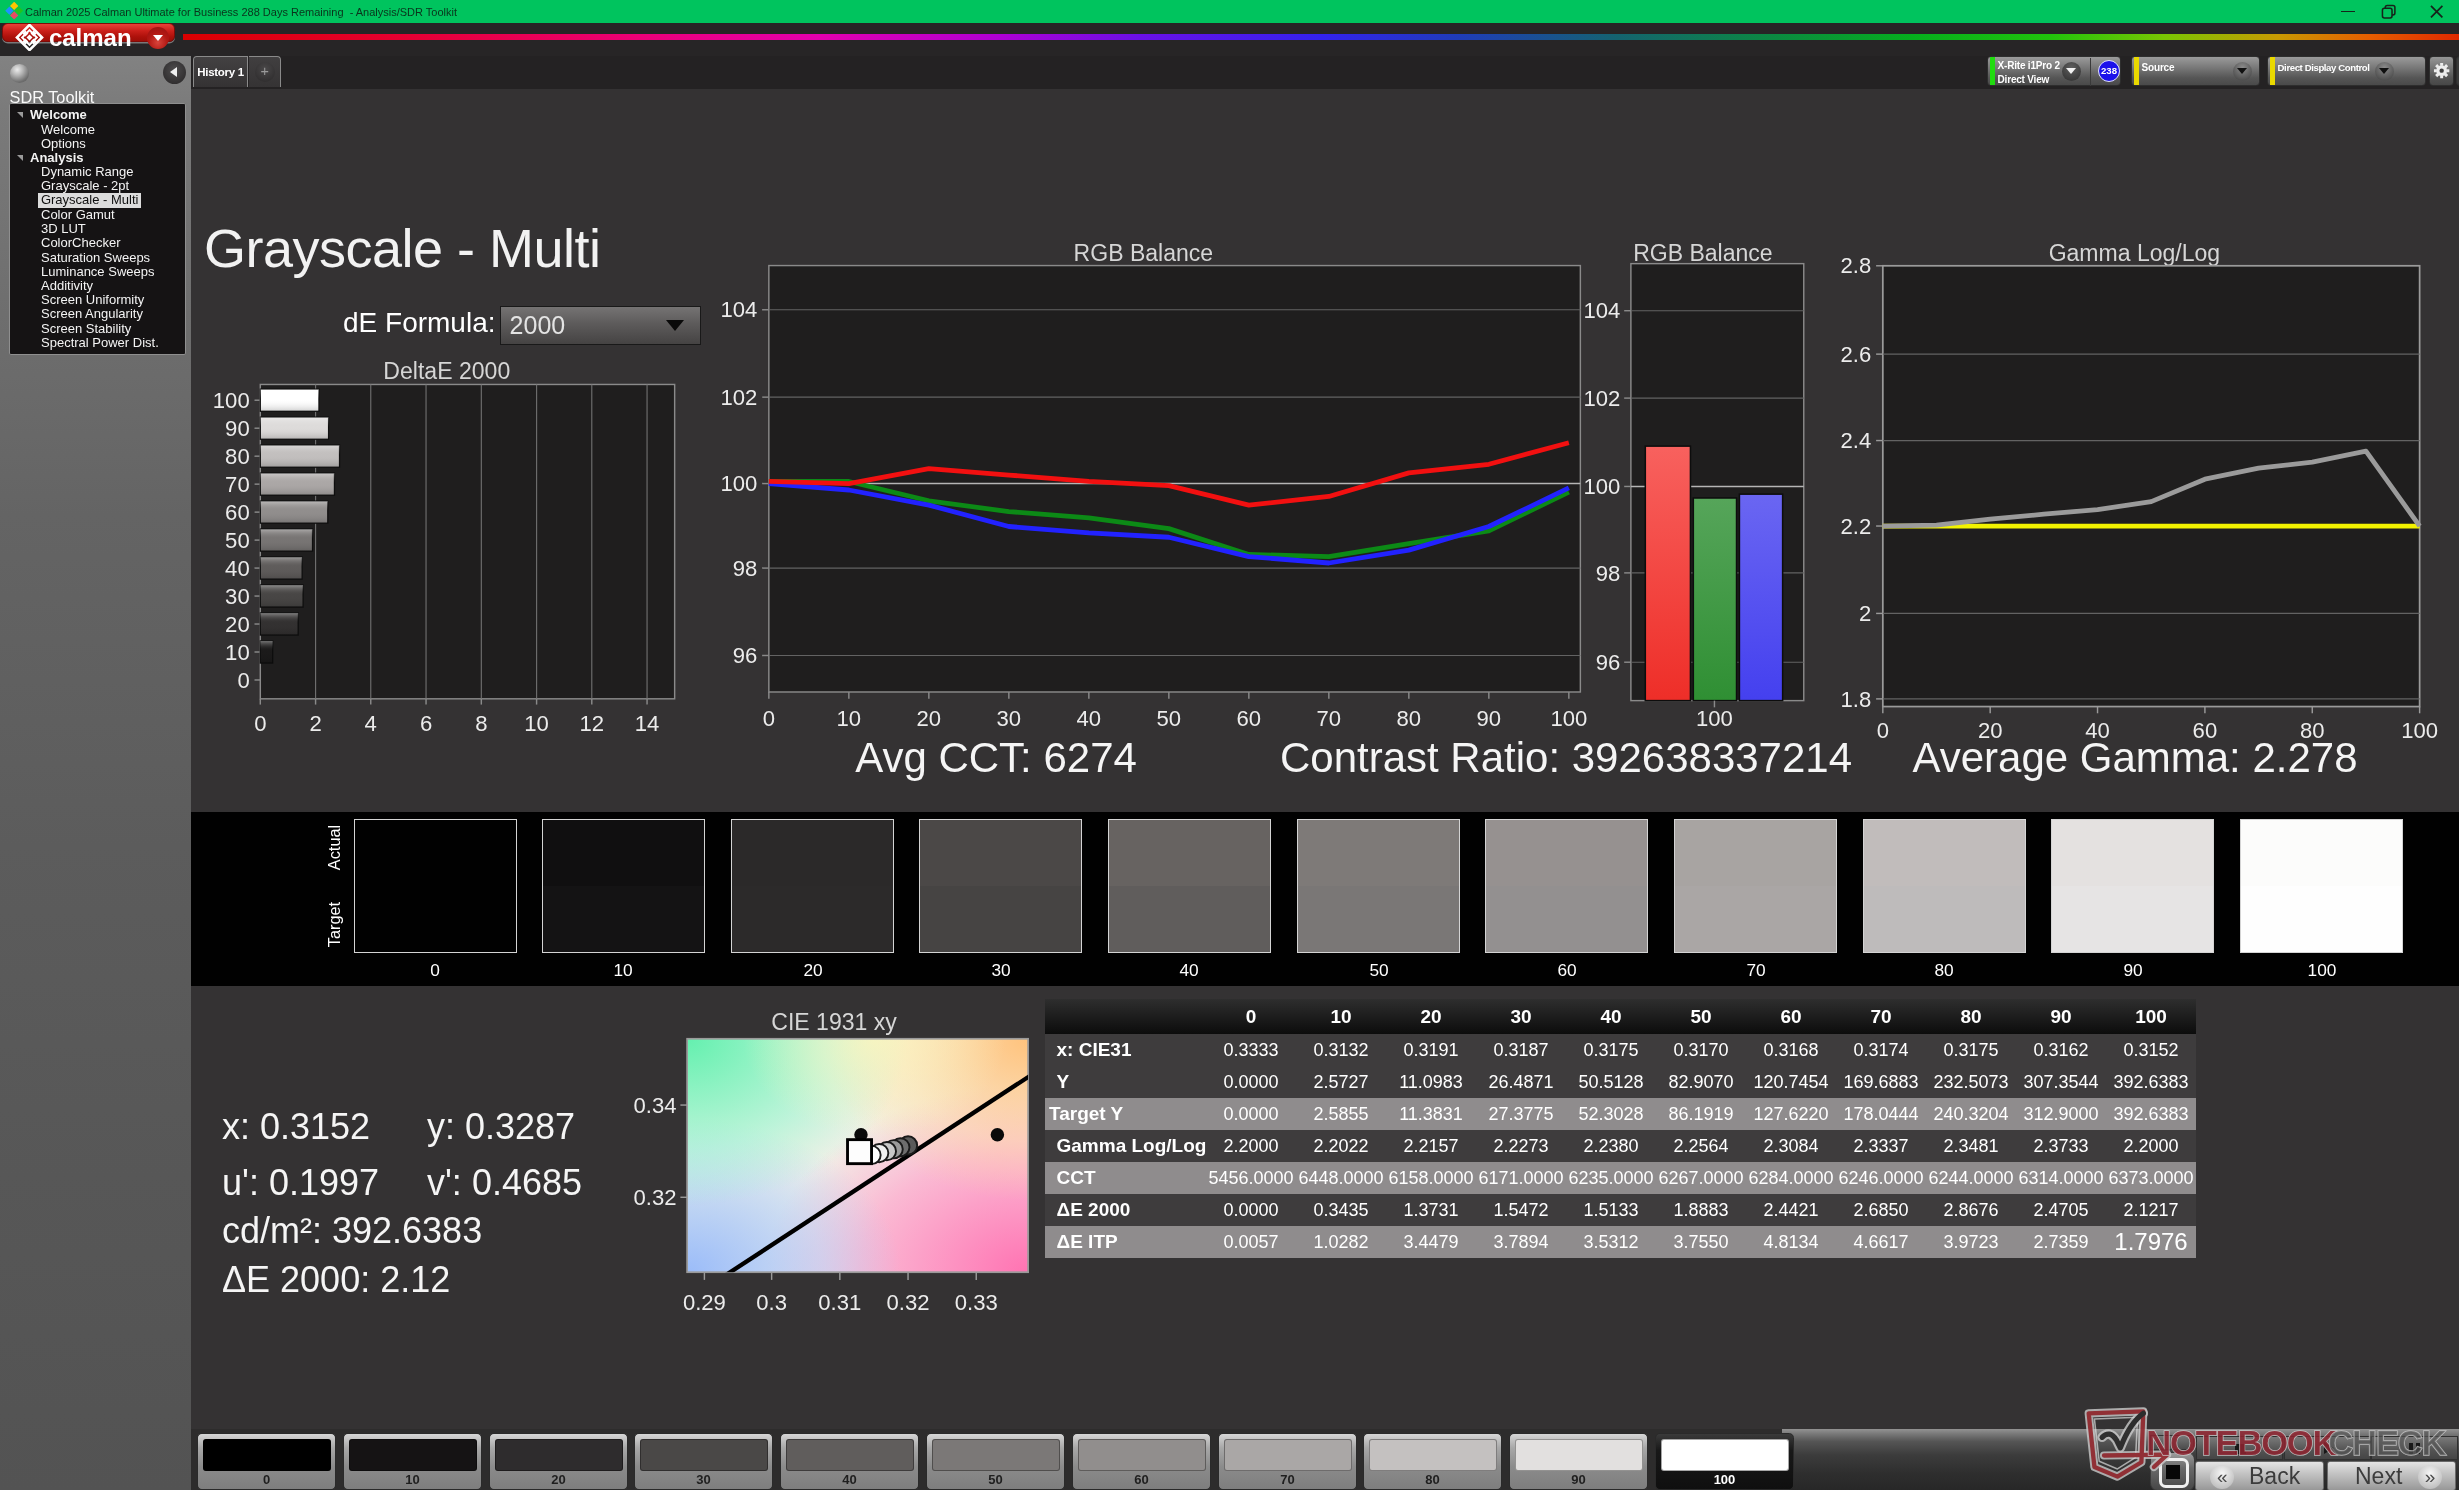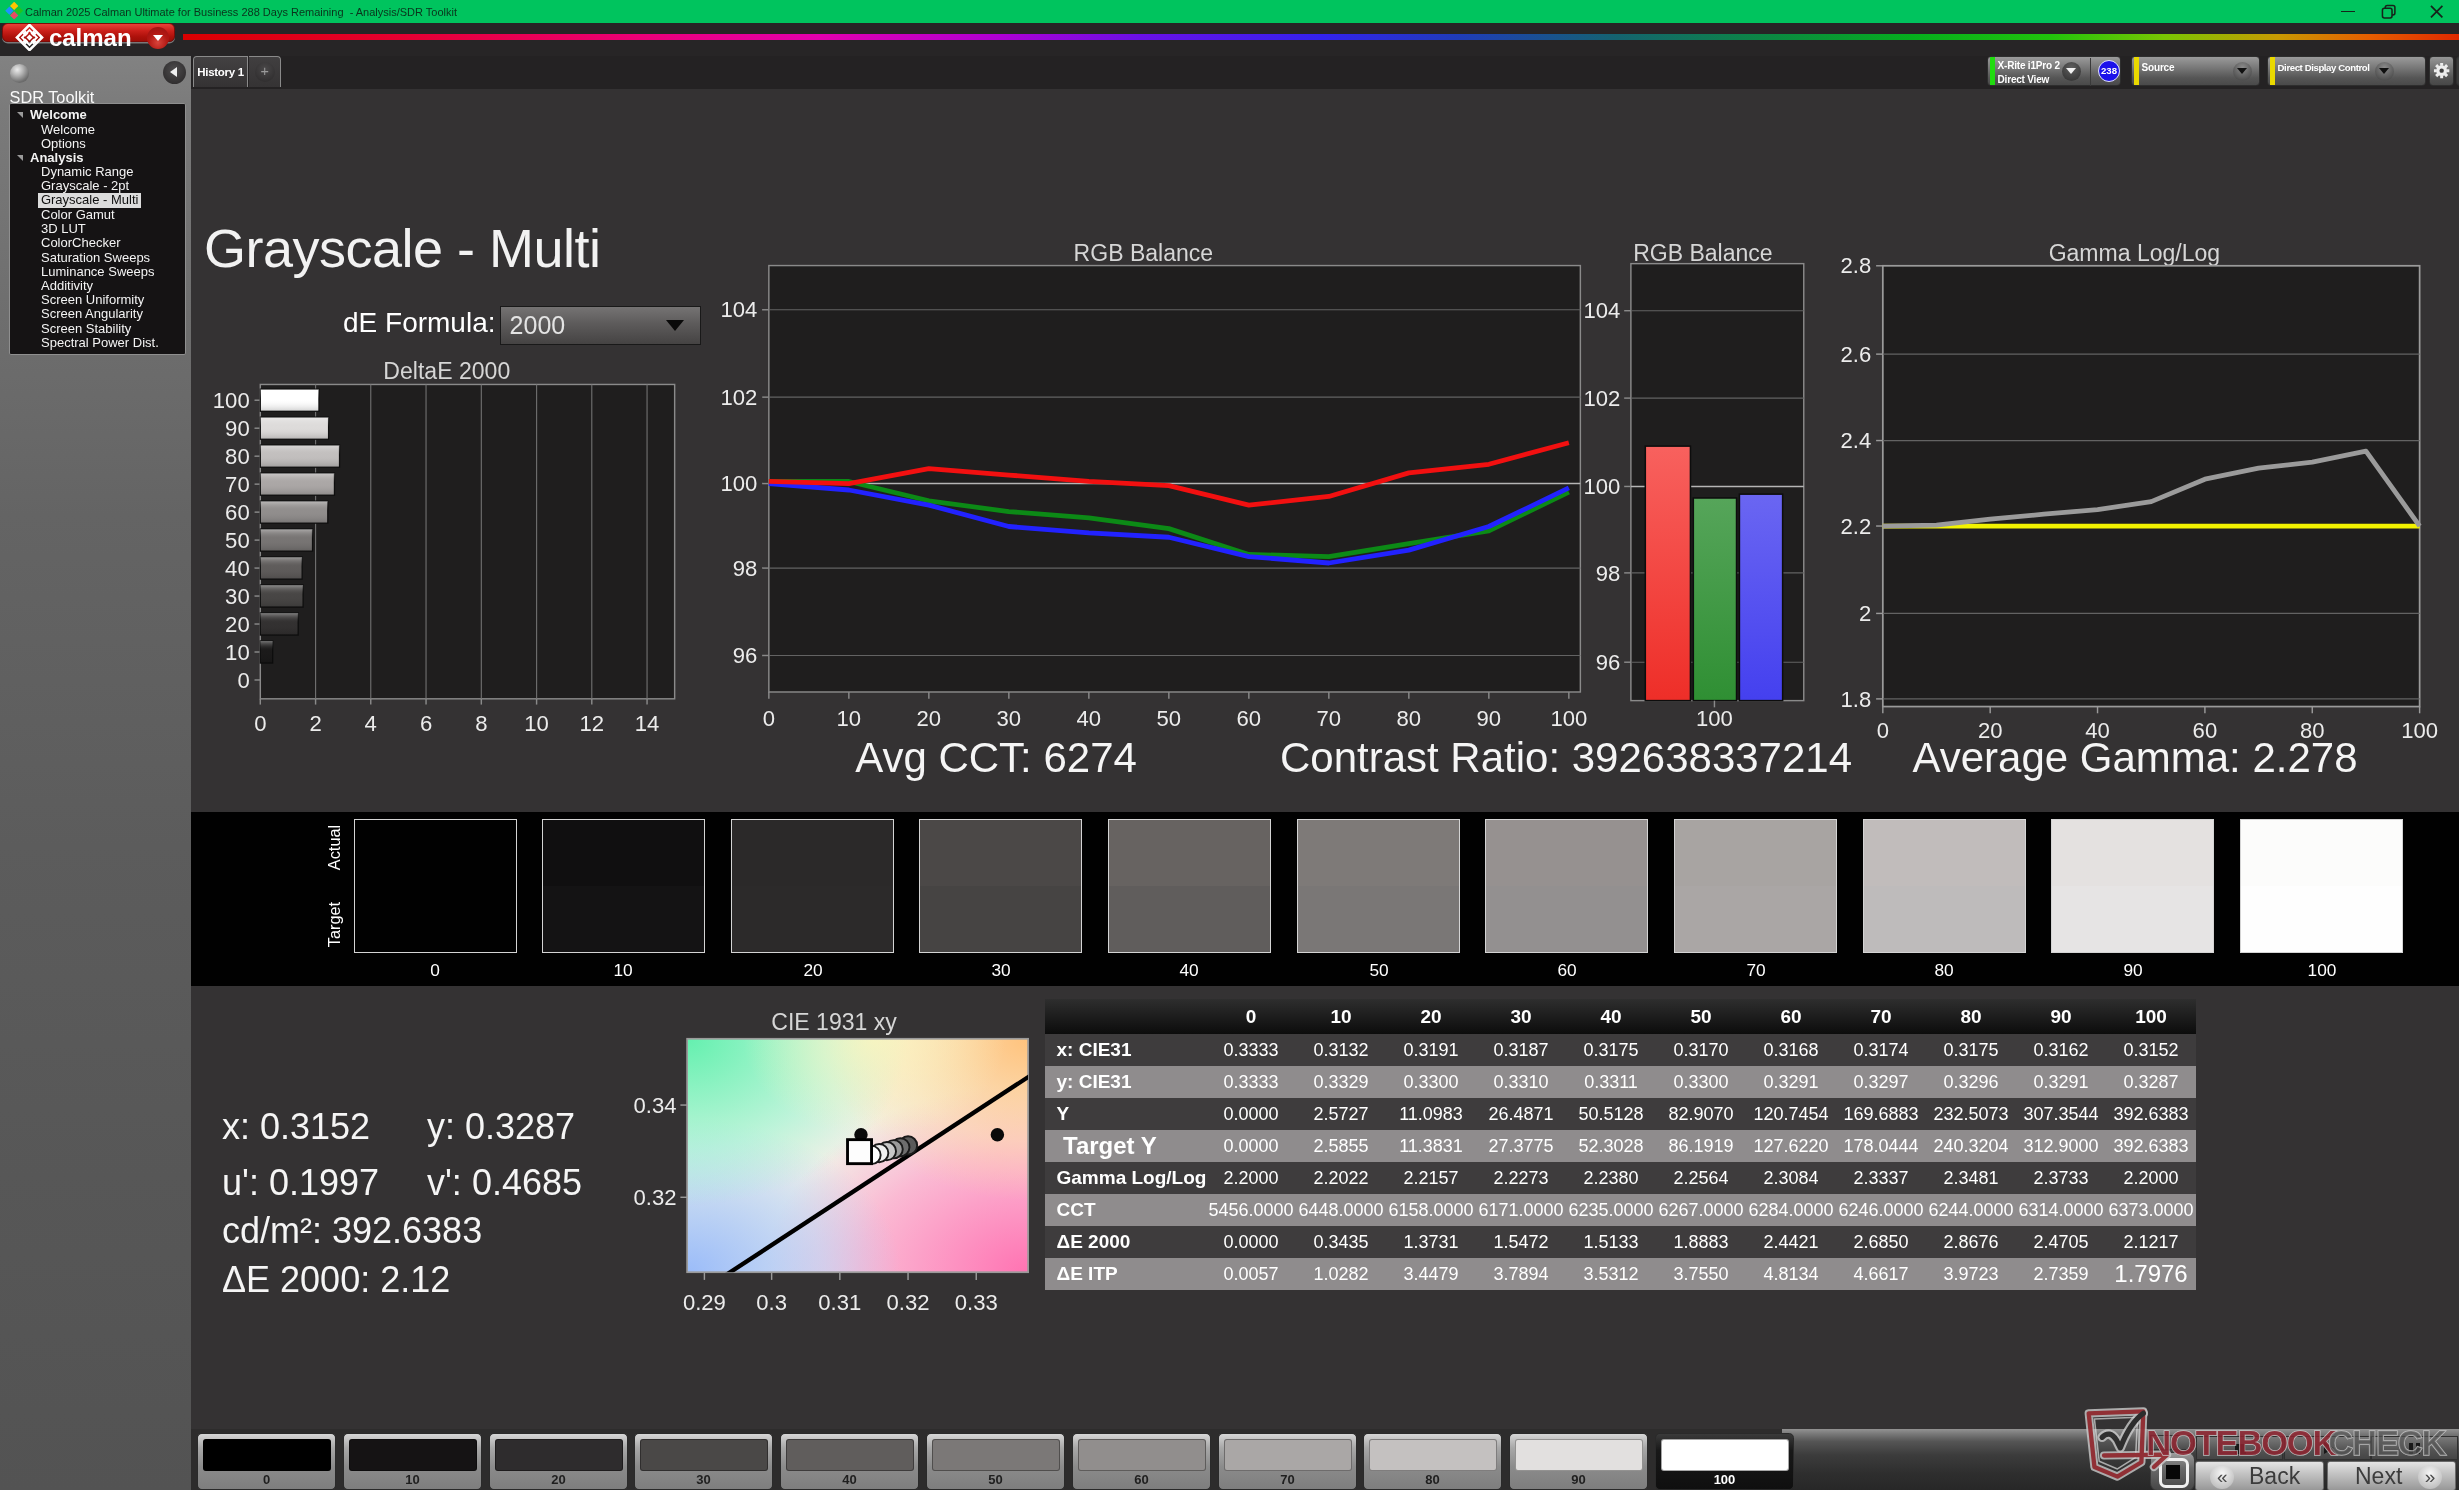--- a/index.html
+++ b/index.html
@@ -538,50 +538,36 @@
           <td style="text-align:center;color:#fff;font-size:18px;white-space:nowrap;">0.3191</td>
           <td style="text-align:center;color:#fff;font-size:18px;white-space:nowrap;">0.3187</td>
           <td style="text-align:center;color:#fff;font-size:18px;white-space:nowrap;">0.3175</td>
           <td style="text-align:center;color:#fff;font-size:18px;white-space:nowrap;">0.3170</td>
           <td style="text-align:center;color:#fff;font-size:18px;white-space:nowrap;">0.3168</td>
           <td style="text-align:center;color:#fff;font-size:18px;white-space:nowrap;">0.3174</td>
           <td style="text-align:center;color:#fff;font-size:18px;white-space:nowrap;">0.3175</td>
           <td style="text-align:center;color:#fff;font-size:18px;white-space:nowrap;">0.3162</td>
           <td style="text-align:center;color:#fff;font-size:18px;white-space:nowrap;">0.3152</td>
         </tr>
-        <tr style="height:32px;background:#8f8c8d;">
-          <td style="padding-left:11.5px;color:#fff;font-size:19px;font-weight:bold;white-space:nowrap;">y: CIE31</td>
-          <td style="text-align:center;color:#fff;font-size:18px;white-space:nowrap;">0.3333</td>
-          <td style="text-align:center;color:#fff;font-size:18px;white-space:nowrap;">0.3329</td>
-          <td style="text-align:center;color:#fff;font-size:18px;white-space:nowrap;">0.3300</td>
-          <td style="text-align:center;color:#fff;font-size:18px;white-space:nowrap;">0.3310</td>
-          <td style="text-align:center;color:#fff;font-size:18px;white-space:nowrap;">0.3311</td>
-          <td style="text-align:center;color:#fff;font-size:18px;white-space:nowrap;">0.3300</td>
-          <td style="text-align:center;color:#fff;font-size:18px;white-space:nowrap;">0.3291</td>
-          <td style="text-align:center;color:#fff;font-size:18px;white-space:nowrap;">0.3297</td>
-          <td style="text-align:center;color:#fff;font-size:18px;white-space:nowrap;">0.3296</td>
-          <td style="text-align:center;color:#fff;font-size:18px;white-space:nowrap;">0.3291</td>
-          <td style="text-align:center;color:#fff;font-size:18px;white-space:nowrap;">0.3287</td>
-        </tr>
         <tr style="height:32px;background:#3e3c3d;">
           <td style="padding-left:11.5px;color:#fff;font-size:19px;font-weight:bold;white-space:nowrap;">Y</td>
           <td style="text-align:center;color:#fff;font-size:18px;white-space:nowrap;">0.0000</td>
           <td style="text-align:center;color:#fff;font-size:18px;white-space:nowrap;">2.5727</td>
           <td style="text-align:center;color:#fff;font-size:18px;white-space:nowrap;">11.0983</td>
           <td style="text-align:center;color:#fff;font-size:18px;white-space:nowrap;">26.4871</td>
           <td style="text-align:center;color:#fff;font-size:18px;white-space:nowrap;">50.5128</td>
           <td style="text-align:center;color:#fff;font-size:18px;white-space:nowrap;">82.9070</td>
           <td style="text-align:center;color:#fff;font-size:18px;white-space:nowrap;">120.7454</td>
           <td style="text-align:center;color:#fff;font-size:18px;white-space:nowrap;">169.6883</td>
           <td style="text-align:center;color:#fff;font-size:18px;white-space:nowrap;">232.5073</td>
           <td style="text-align:center;color:#fff;font-size:18px;white-space:nowrap;">307.3544</td>
           <td style="text-align:center;color:#fff;font-size:18px;white-space:nowrap;">392.6383</td>
         </tr>
         <tr style="height:32px;background:#8f8c8d;">
-          <td style="padding-left:18px;color:#fff;font-size:24px;font-weight:bold;white-space:nowrap;">Target Y</td>
+          <td style="padding-left:4px;color:#fff;font-size:19px;font-weight:bold;white-space:nowrap;">Target Y</td>
           <td style="text-align:center;color:#fff;font-size:18px;white-space:nowrap;">0.0000</td>
           <td style="text-align:center;color:#fff;font-size:18px;white-space:nowrap;">2.5855</td>
           <td style="text-align:center;color:#fff;font-size:18px;white-space:nowrap;">11.3831</td>
           <td style="text-align:center;color:#fff;font-size:18px;white-space:nowrap;">27.3775</td>
           <td style="text-align:center;color:#fff;font-size:18px;white-space:nowrap;">52.3028</td>
           <td style="text-align:center;color:#fff;font-size:18px;white-space:nowrap;">86.1919</td>
           <td style="text-align:center;color:#fff;font-size:18px;white-space:nowrap;">127.6220</td>
           <td style="text-align:center;color:#fff;font-size:18px;white-space:nowrap;">178.0444</td>
           <td style="text-align:center;color:#fff;font-size:18px;white-space:nowrap;">240.3204</td>
           <td style="text-align:center;color:#fff;font-size:18px;white-space:nowrap;">312.9000</td>

